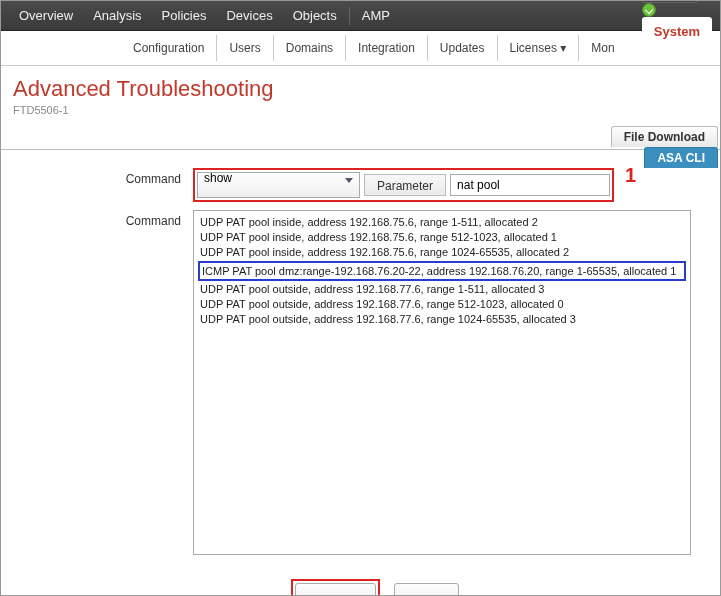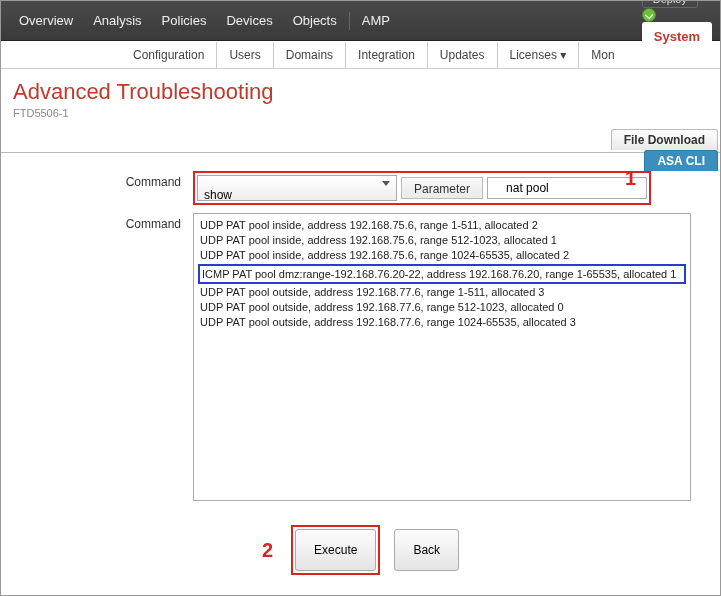--- a/index.html
+++ b/index.html
@@ -8,21 +8,21 @@
     font-size: 12px;
     background: #fff;
     width: 721px;
     height: 596px;
     overflow: hidden;
     border: 1px solid #999;
   }
   
   .topnav {
     background: linear-gradient(#4a4a4a, #3a3a3a);
-    height: 40px;
+    height: 30px;
     display: flex;
     align-items: center;
     padding: 0 8px;
     color: #eee;
     font-size: 13px;
     border-bottom: 1px solid #222;
     position: relative;
   }
   .topnav .nav-item {
     padding: 0 10px;
@@ -65,21 +65,21 @@
     font-weight: bold;
     padding: 0 12px;
     height: 30px;
     line-height: 30px;
     border-top-left-radius: 3px;
     border-top-right-radius: 3px;
     margin-bottom: -1px;
   }
   
   .subnav {
-    height: 28px;
+    height: 35px;
     background: #fff;
     border-bottom: 1px solid #ccc;
     display: flex;
     align-items: center;
     font-size: 12px;
     color: #444;
     padding-left: 120px;
   }
   .subnav .sitem {
     padding: 0 12px;
@@ -145,22 +145,22 @@
     border: 2px solid #d22;
     display: inline-flex;
     align-items: center;
     padding: 2px;
     position: relative;
   }
   .select-ctrl {
     border: 1px solid #aaa;
     background: linear-gradient(#fff,#eee);
     height: 22px;
-    width: 200px;
-    display: flex; align-items: flex-start;
+    width: 163px;
+    display: flex; align-items: flex-end;
     position: relative;
     padding: 12px 6px;
     font-size: 12px;
   }
   .select-ctrl .caret {
     position: absolute; right: 6px; top: 5px;
     width: 0; height: 0; border-left:4px solid transparent; border-right:4px solid transparent; border-top:5px solid #556;
   }
   .param-label {
     background: linear-gradient(#f8f8f8,#eaeaea);
@@ -168,33 +168,33 @@
     height: 22px; line-height: 22px;
     padding: 0 12px;
     margin-left: 4px;
     font-size: 12px;
     color: #333;
   }
   .param-input {
     border: 1px solid #aaa;
     height: 22px;
     width: 160px;
-    padding: 0 18px;
+    padding: 0 6px;
     margin-left: 4px;
     font-size: 12px;
   }
   .callout-1 {
     position: absolute;
     left: 432px; top: -4px;
     color: #d22; font-weight: bold; font-size: 20px;
   }
   .output-box {
     border: 1px solid #aaa;
     width: 498px;
-    height: 288px;
+    height: 345px;
     background: #fff;
     font-family: Arial, sans-serif;
     font-size: 11px;
     color: #222;
     padding: 4px 6px;
     overflow: hidden;
     position: relative;
     line-height: 1.35;
   }
   .output-box .line { white-space: normal; }

